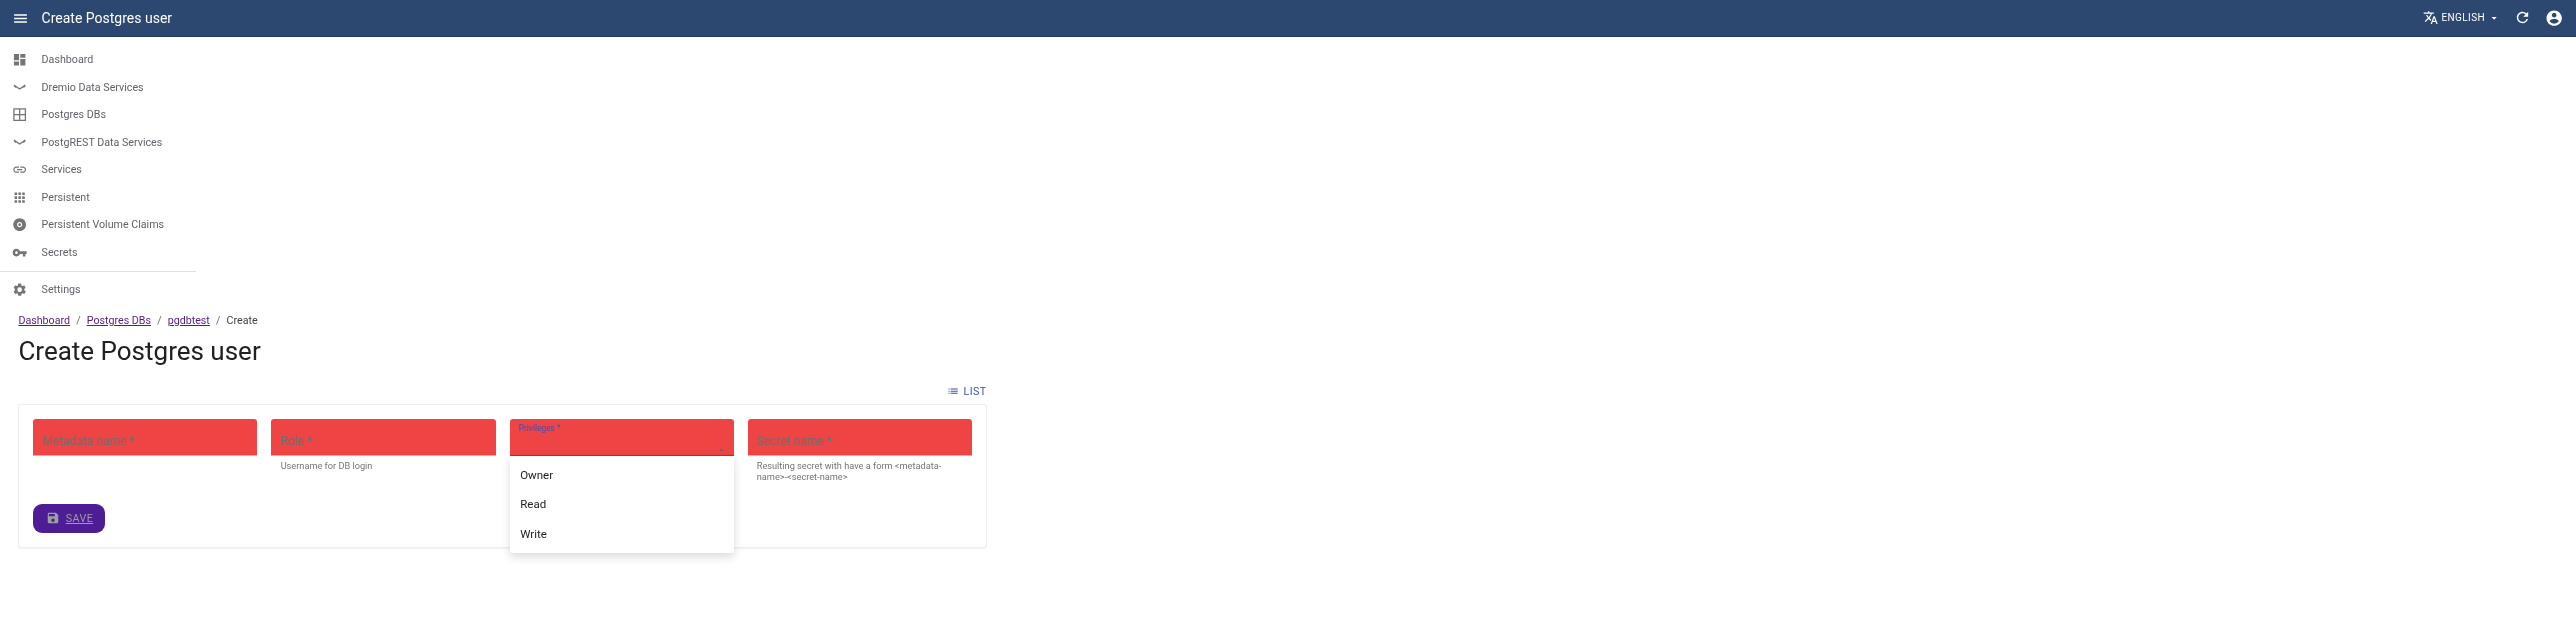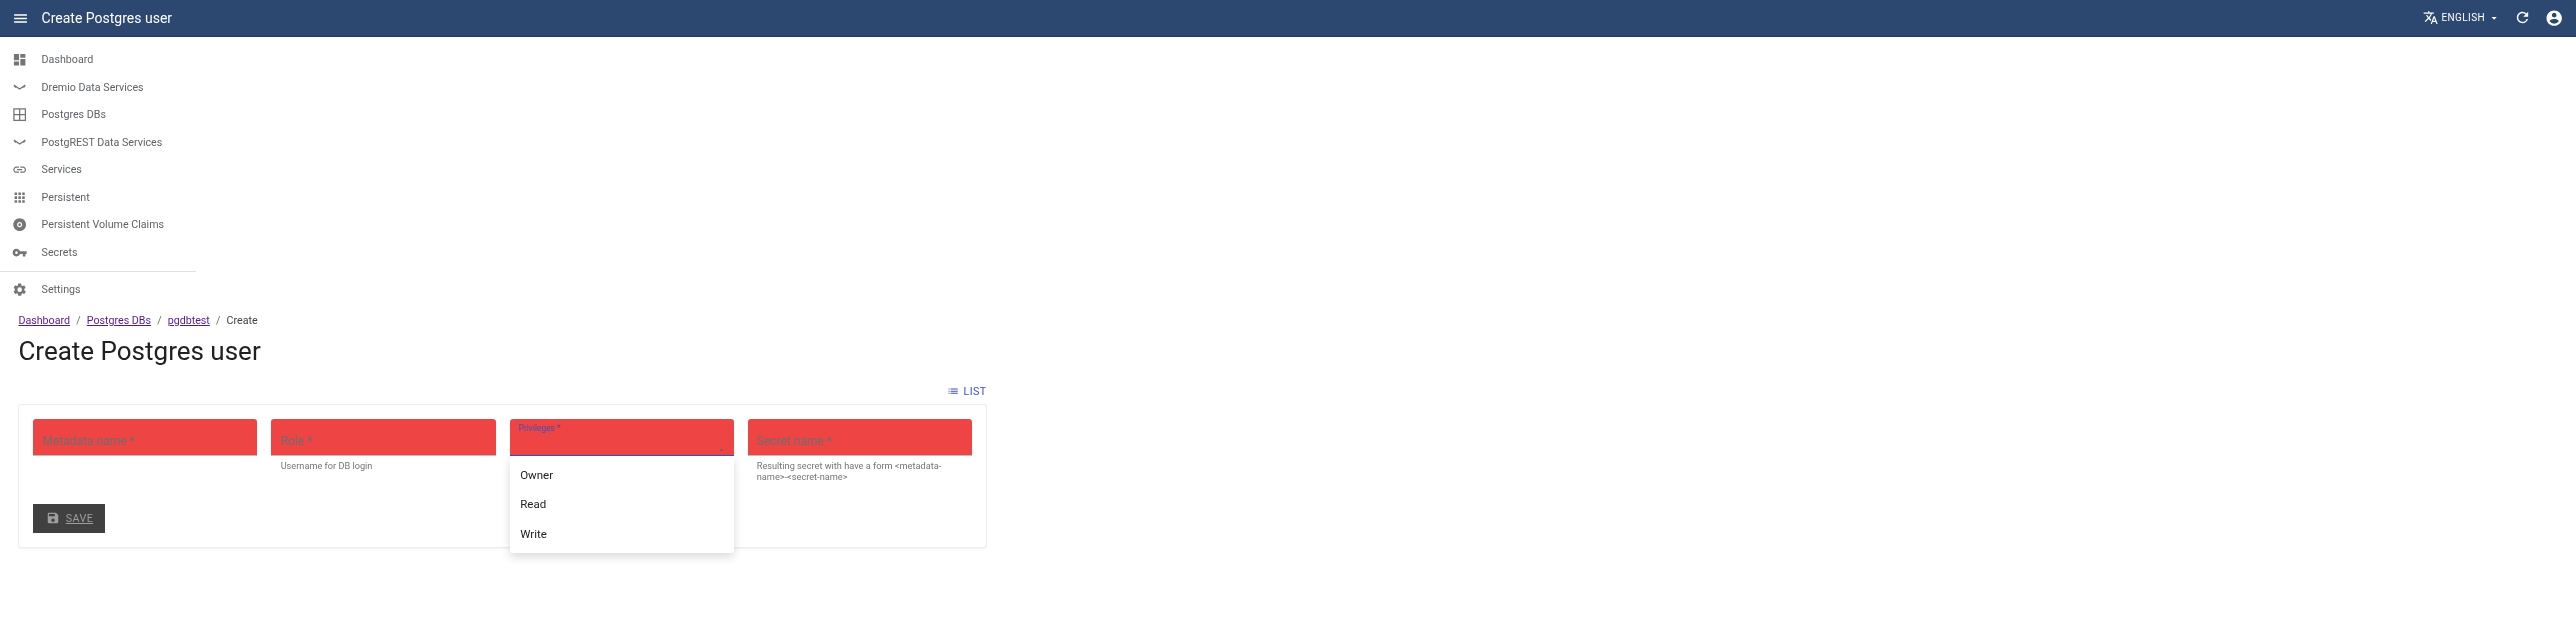--- a/index.html
+++ b/index.html
@@ -177,25 +177,25 @@
     }
     .helper-text {
       font-size: 9.2px;
       color: #757575;
       padding: 4.6px 9.2px 0 9.2px;
     }
     .button-row {
       margin-top: 21.5px;
     }
     .save-btn {
-      background: #404040;
+      background: #4c1d95;
       color: #9e9e9e;
       border: none;
       padding: 7.7px 12.3px;
-      border-radius: 0;
+      border-radius: 9px;
       font-size: 10.7px;
       letter-spacing: 0.4px;
       display: inline-flex;
       align-items: center;
       gap: 6.1px;
       cursor: not-allowed;
       text-decoration: underline;
     }
     .dropdown-menu {
       position: absolute;

